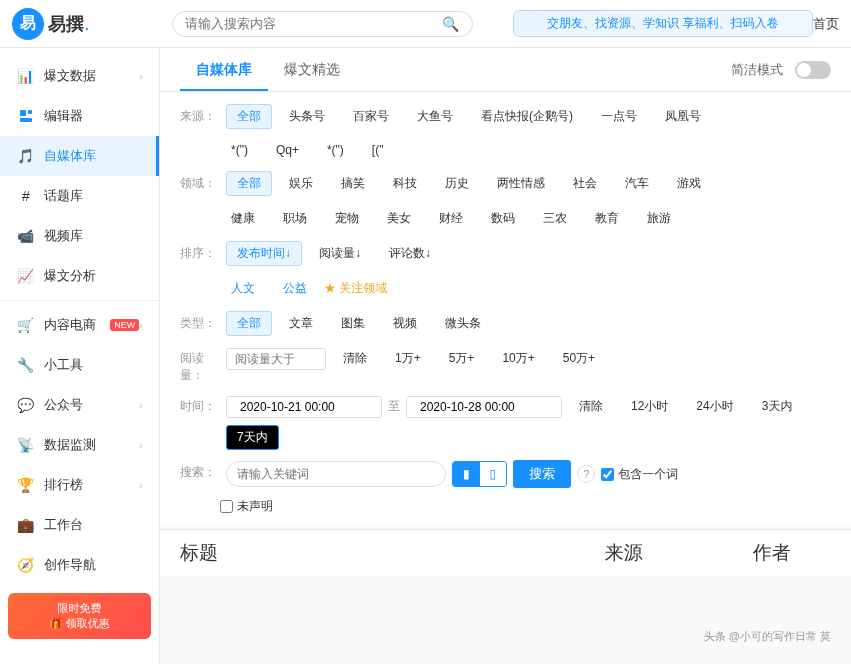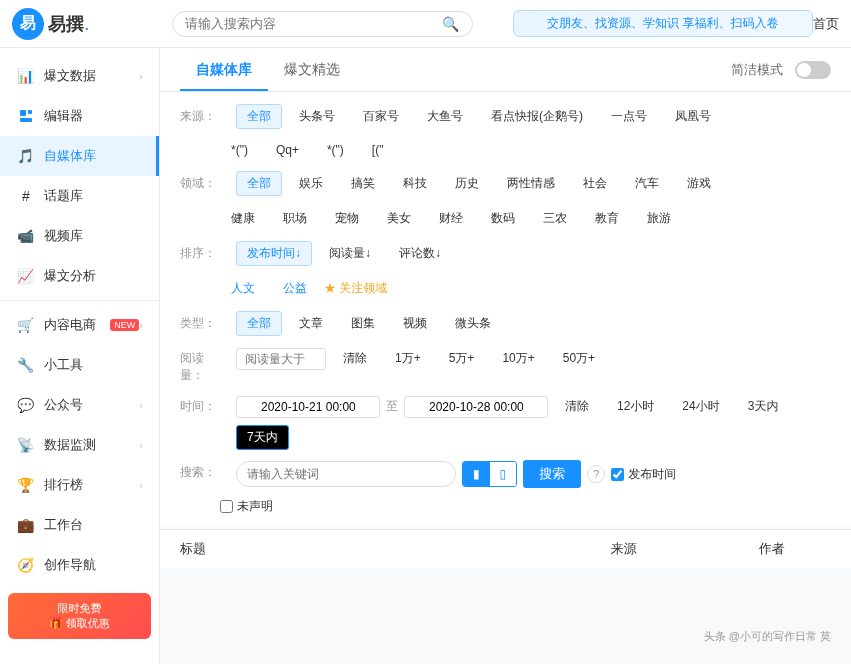--- a/index.html
+++ b/index.html
@@ -37,43 +37,43 @@
     .tab-bar { display: flex; align-items: center; background: #fff; padding: 0 20px; border-bottom: 1px solid #e8e8e8; height: 44px; }
     .tab-item { padding: 12px 16px; cursor: pointer; color: #666; font-size: 14px; position: relative; }
     .tab-item.active { color: #1890ff; font-weight: bold; }
     .tab-item.active::after { content: ''; position: absolute; bottom: 0; left: 0; right: 0; height: 2px; background: #1890ff; }
     .tab-toggle { margin-left: auto; display: flex; align-items: center; gap: 12px; color: #666; font-size: 13px; }
     .toggle-switch { width: 36px; height: 18px; background: #ccc; border-radius: 9px; cursor: pointer; position: relative; }
     .toggle-switch .knob { width: 14px; height: 14px; background: #fff; border-radius: 50%; position: absolute; top: 2px; left: 2px; transition: left 0.2s; }
 
     
     .filter-area { background: #fff; padding: 12px 20px; margin-bottom: 2px; }
-    .filter-row { display: flex; align-items: flex-start; margin-bottom: 10px; flex-wrap: wrap; gap: 20px; }
+    .filter-row { display: flex; align-items: flex-start; margin-bottom: 10px; flex-wrap: wrap; gap: 10px; }
     .filter-label { color: #999; font-size: 12px; width: 36px; flex-shrink: 0; padding-top: 4px; }
     .filter-options { display: flex; flex-wrap: wrap; gap: 6px; flex: 1; align-items: center; }
     .filter-btn { padding: 3px 10px; border-radius: 3px; cursor: pointer; font-size: 12px; border: 1px solid transparent; color: #333; background: transparent; }
     .filter-btn.active { background: #e8f4ff; color: #1890ff; border-color: #b3d9ff; }
     .filter-btn.sort-active { background: #e8f4ff; color: #1890ff; border-color: #b3d9ff; }
-    .read-input { border: 1px solid #ddd; border-radius: 3px; padding: 3px 8px; font-size: 12px; color: #999; width: 90px; outline: none; }
-    .time-input { border: 1px solid #ddd; border-radius: 3px; padding: 3px 24px; font-size: 12px; width: 144px; outline: none; }
+    .read-input { border: 1px solid #ddd; border-radius: 3px; padding: 3px 8px; font-size: 12px; color: #999; width: 100px; outline: none; }
+    .time-input { border: 1px solid #ddd; border-radius: 3px; padding: 3px 13px; font-size: 12px; width: 156px; outline: none; }
     .time-separator { color: #999; font-size: 12px; }
     .time-btn { padding: 3px 10px; border-radius: 3px; cursor: pointer; font-size: 12px; border: 1px solid transparent; color: #333; }
     .time-btn.active { background: #000000; color: #fff; border-color: #1890ff; }
     .search-input-main { border: 1px solid #ddd; border-radius: 13px; padding: 5px 10px; font-size: 12px; width: 220px; outline: none; color: #999; }
     .search-toggle-group { display: flex; border: 1px solid #1890ff; border-radius: 3px; overflow: hidden; }
     .search-toggle-btn { padding: 5px 10px; font-size: 12px; cursor: pointer; background: #fff; color: #1890ff; border: none; }
     .search-toggle-btn.active { background: #1890ff; color: #fff; }
     .search-btn { background: #1890ff; color: #fff; border: none; border-radius: 3px; padding: 5px 16px; font-size: 13px; cursor: pointer; }
     .search-help { color: #999; font-size: 12px; cursor: pointer; }
     .checkbox-label { display: flex; align-items: center; gap: 4px; font-size: 12px; color: #333; cursor: pointer; }
     .checkbox-label input { accent-color: #1890ff; }
 
     
     .table-header { display: flex; align-items: center; background: #fff; padding: 10px 20px; border-top: 1px solid #e8e8e8; }
-    .table-col { flex: 1; font-size: 13px; color: #333; text-align: center; }
+    .table-col { flex: 1; font-size: 19px; color: #333; text-align: center; }
     .table-col.title-col { flex: 3; text-align: left; }
     .table-col.source-col { flex: 1.5; }
 
     
     .link-btn { color: #1890ff; background: none; border: none; font-size: 12px; cursor: pointer; display: flex; align-items: center; gap: 2px; }
 
     
     .watermark { position: fixed; bottom: 20px; right: 20px; color: #999; font-size: 11px; }
   </style>
 </head>
@@ -310,21 +310,21 @@
         <div class="filter-options">
           <input class="search-input-main" type="text" placeholder="请输入关键词" style="">
           <div class="search-toggle-group">
             <button class="search-toggle-btn active" style="background:#1890ff; color:#fff;">▮</button>
             <button class="search-toggle-btn">▯</button>
           </div>
           <button class="search-btn">搜索</button>
           <span class="search-help" style="border:1px solid #ddd; border-radius:50%; width:18px; height:18px; display:inline-flex; align-items:center; justify-content:center; font-size:11px; color:#999; cursor:pointer;">?</span>
           <label class="checkbox-label">
             <input type="checkbox" checked="" style="">
-            <span>发布时间</span>
+            <span>包含一个词</span>
           </label>
         </div>
       </div>
 
       <div style="margin-left:40px;">
         <label class="checkbox-label">
           <input type="checkbox" style="">
           <span>未声明</span>
         </label>
       </div>

